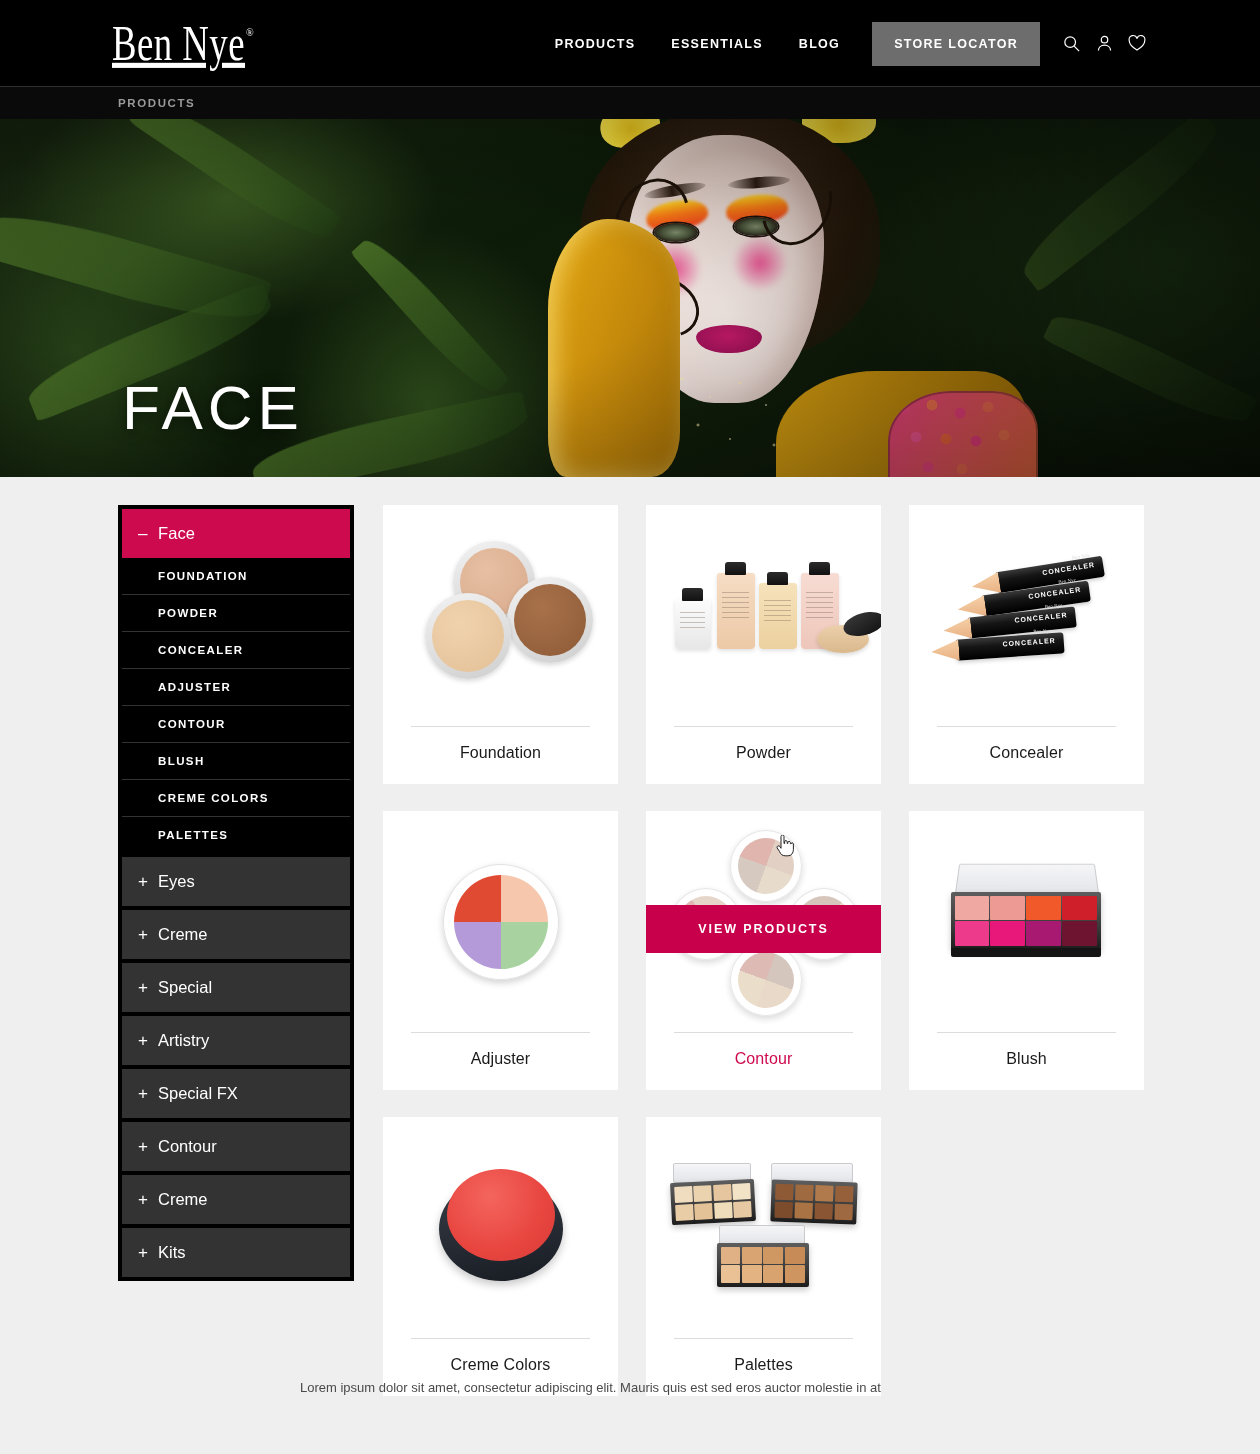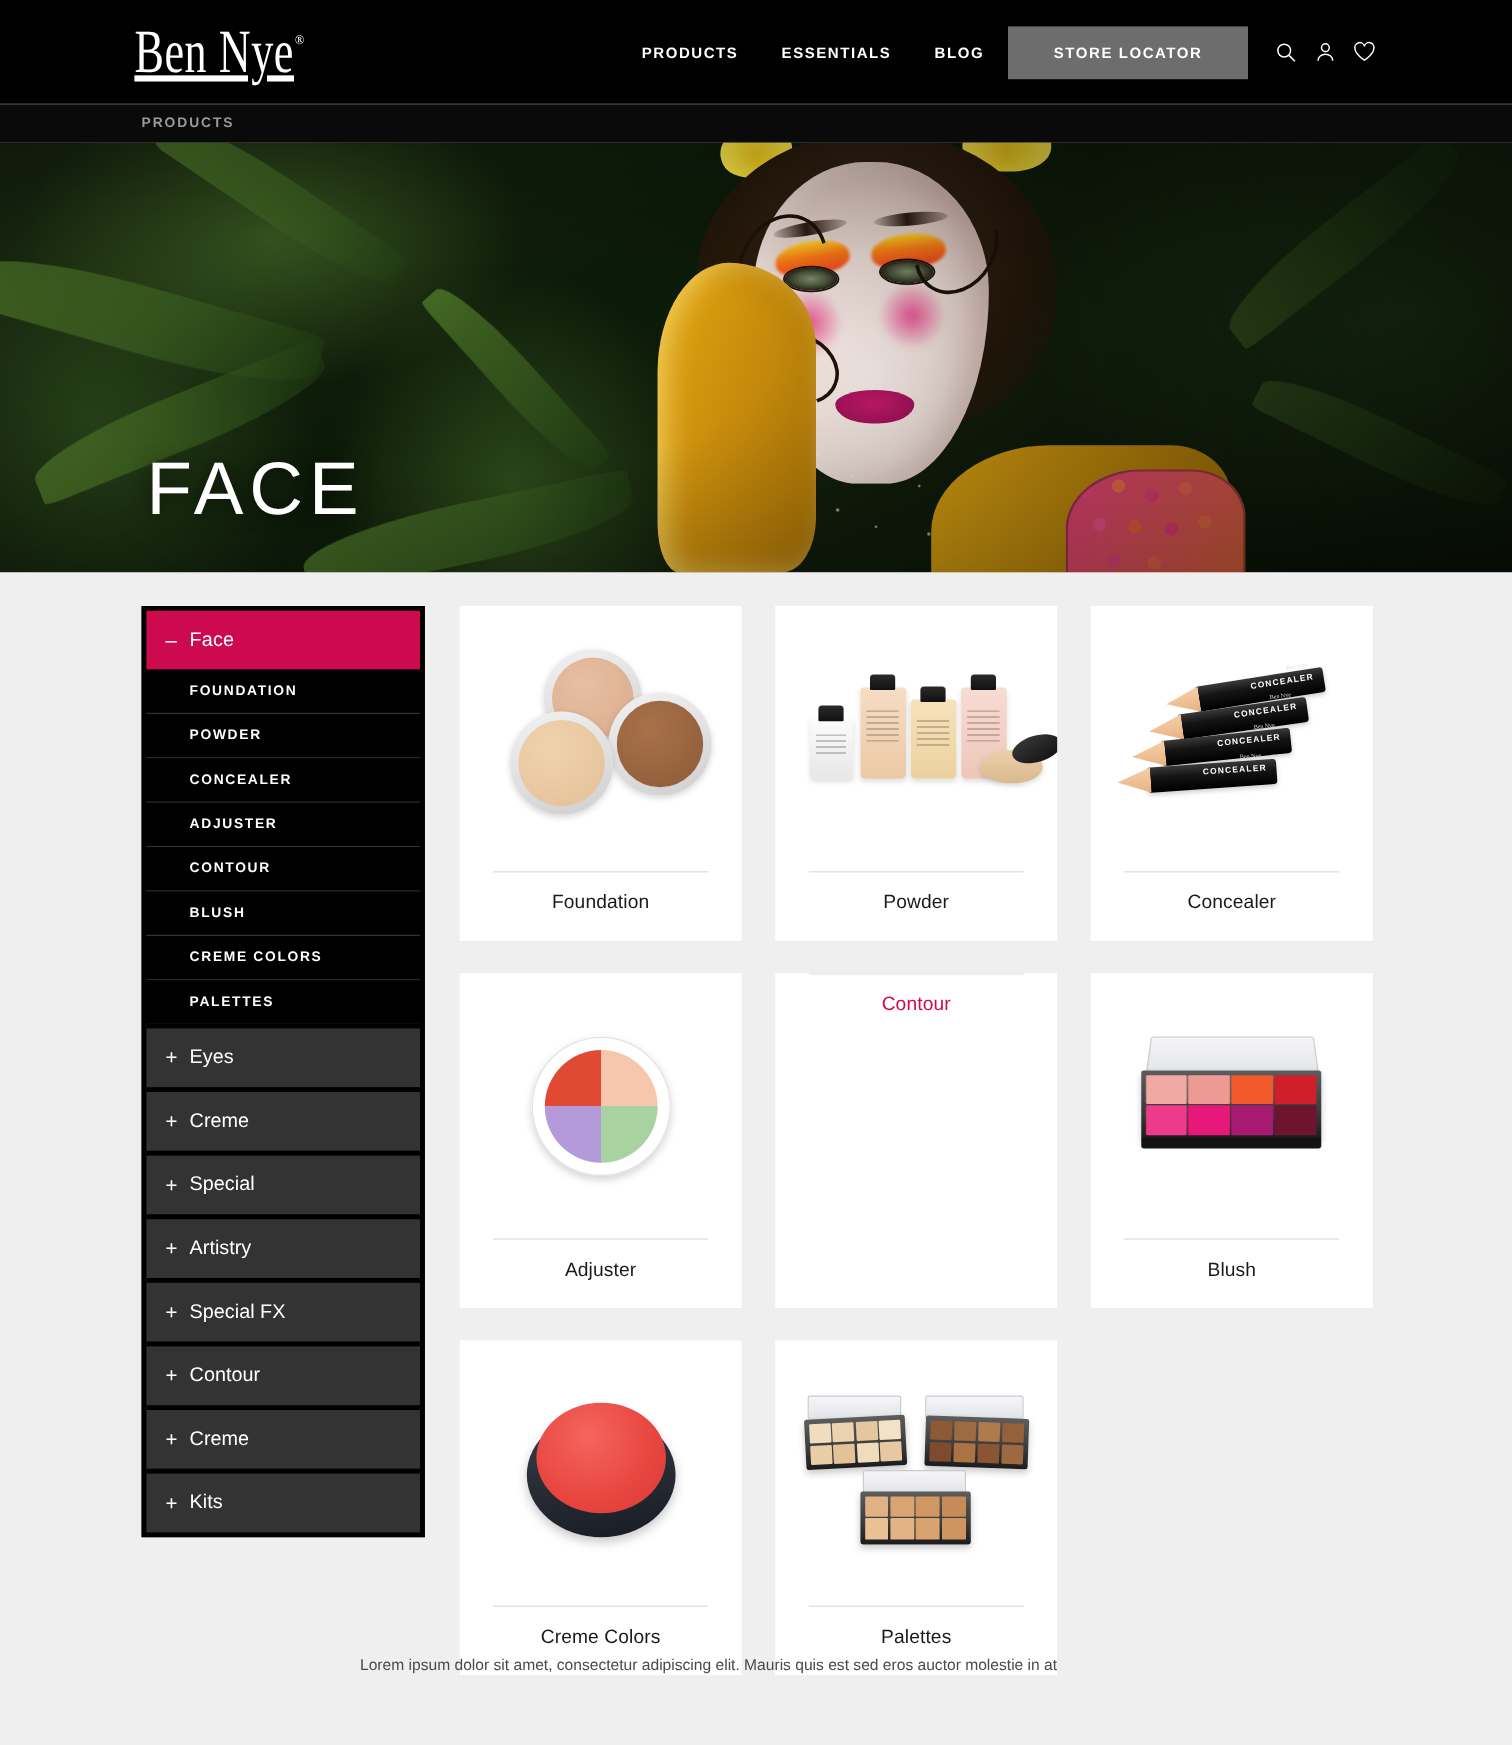--- a/index.html
+++ b/index.html
@@ -61,22 +61,22 @@
     padding: 0 18px;
     white-space: nowrap;
     cursor: pointer;
   }
   .store-locator {
     background: #6d6d6d;
     color: #fff;
     font-size: 12.5px;
     font-weight: bold;
     letter-spacing: 1.3px;
-    padding: 15px 38px;
-    margin-left: 2px;
+    padding: 15px 22px;
+    margin-left: 14px;
     border: none;
     cursor: pointer;
     font-family: inherit;
     white-space: nowrap;
   }
   .icon-group {
     display: flex;
     align-items: center;
     gap: 11px;
     margin-left: 20px;
@@ -686,20 +686,42 @@
           <div class="wheel" style="position:relative;width:116px;height:116px;">
               <div class="quads"></div>
             </div>
         </div>
         <div class="card-label-wrap">
             <div class="card-label">Adjuster</div>
           </div>
       </div>
 
       <div class="card hovered">
+        <div class="card-img">
+          <div style="position:relative;width:176px;height:176px;opacity:.85;">
+            <div class="wheel" style="left:54px;top:-4px;width:72px;height:72px;">
+                <div class="quads" style="inset:8px;background:conic-gradient(from 20deg,#ddc8bc 0 90deg,#e3d6c3 90deg 180deg,#cfc0b6 180deg 270deg,#dba9a0 270deg 360deg);"></div>
+              </div>
+            <div class="wheel" style="left:-6px;top:54px;width:72px;height:72px;">
+                <div class="quads" style="inset:8px;background:conic-gradient(from 60deg,#e6d2c0 0 90deg,#cdb7ab 90deg 180deg,#dca9a4 180deg 270deg,#e2cfc0 270deg 360deg);"></div>
+              </div>
+            <div class="wheel" style="left:112px;top:54px;width:72px;height:72px;">
+                <div class="quads" style="inset:8px;background:conic-gradient(from 130deg,#dfae9c 0 90deg,#e6d6c2 90deg 180deg,#cfbcb0 180deg 270deg,#e8d6c0 270deg 360deg);"></div>
+              </div>
+            <div class="wheel" style="left:54px;top:110px;width:72px;height:72px;">
+                <div class="quads" style="inset:8px;background:conic-gradient(from 200deg,#e7d9c2 0 90deg,#d8aea6 90deg 180deg,#cdbcb2 180deg 270deg,#e6d3bf 270deg 360deg);"></div>
+              </div>
+          </div>
+          <div class="view-overlay">VIEW PRODUCTS</div>
+          <div class="cursor-ptr">
+            <svg width="18" height="22" viewBox="0 0 18 22">
+              <path d="M5 1.5c0-.8.7-1.5 1.5-1.5S8 .7 8 1.5v7h.6V6.8c0-.7.6-1.3 1.3-1.3s1.3.6 1.3 1.3v1.7h.6V7.6c0-.7.6-1.3 1.3-1.3s1.3.6 1.3 1.3v1h.6V9c0-.7.6-1.2 1.2-1.2S17.4 8.3 17.4 9v5.2c0 3.9-2.1 6.6-5.6 6.6H9.2c-2.8 0-4.6-1.6-5.6-4.2L1.2 13c-.4-.9 0-1.8.9-2.1.7-.2 1.4.1 1.8.7L5 13.3V1.5z" fill="#fff" stroke="#222" stroke-width="1"></path>
+            </svg>
+          </div>
+        </div>
         <div class="card-label-wrap">
             <div class="card-label">Contour</div>
           </div>
       </div>
 
       <div class="card">
         <div class="card-img">
           <div style="position:relative;width:168px;height:120px;">
             <div class="palette-lid" style="left:14px;top:0;width:140px;height:34px;transform:perspective(200px) rotateX(22deg);"></div>
             <div class="palette-box" style="left:8px;top:30px;width:150px;height:58px;grid-template-columns:repeat(4,1fr);grid-template-rows:repeat(2,1fr);">

